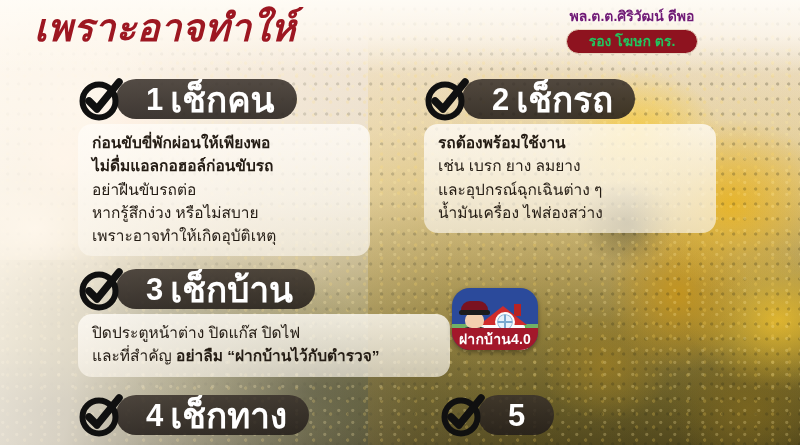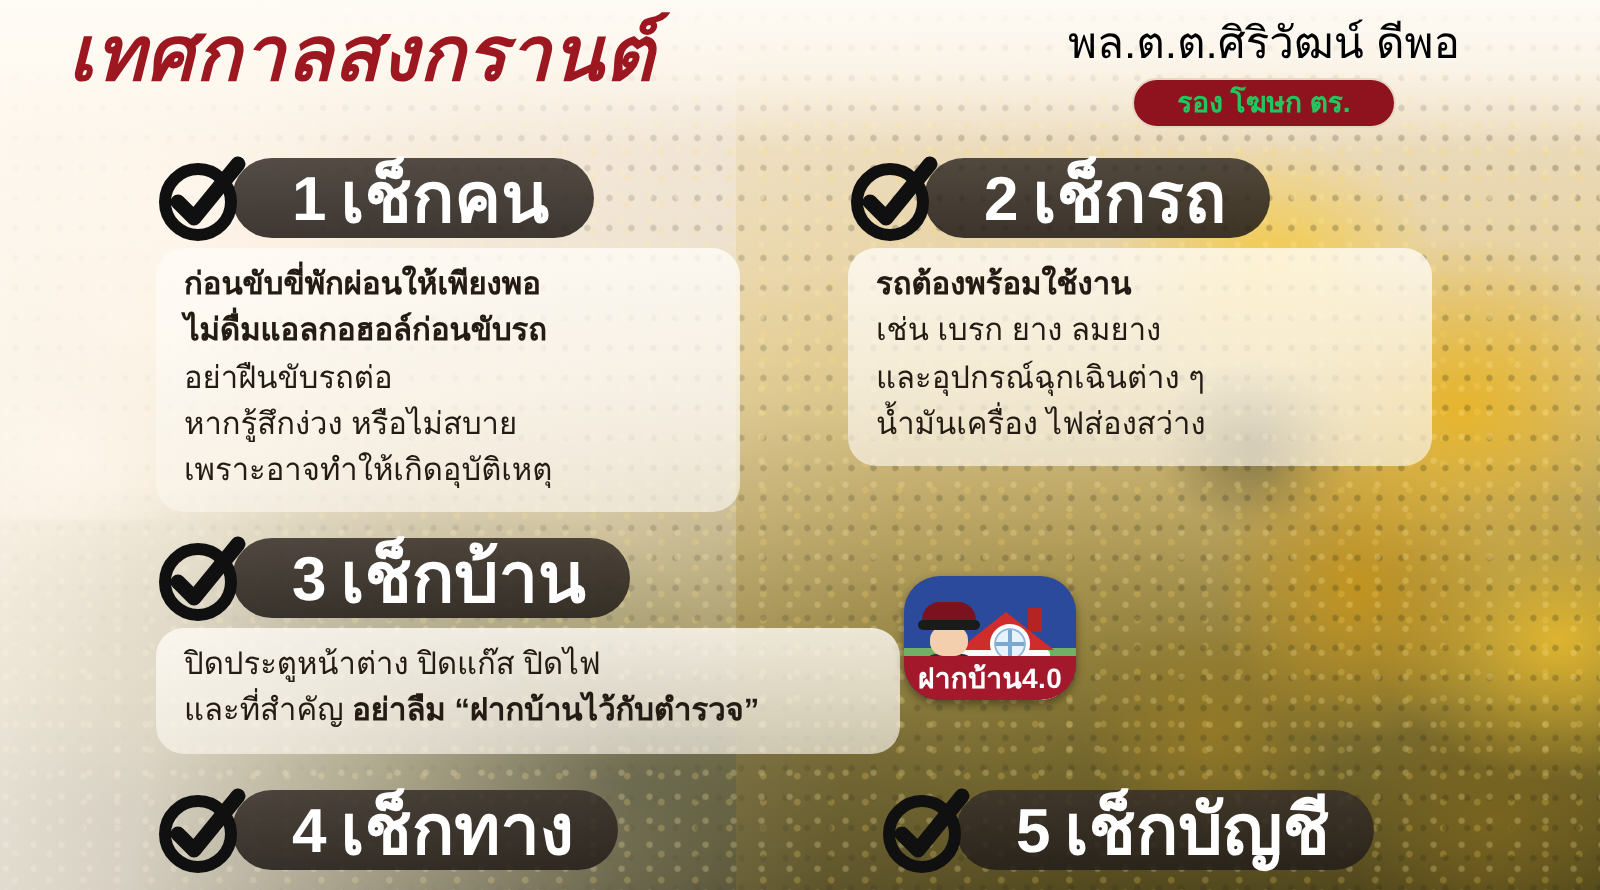--- a/index.html
+++ b/index.html
@@ -102,23 +102,23 @@
     text-shadow: 0 1px 1px rgba(255,255,255,.55);
     white-space: nowrap;
   }
   .speaker-block {
     position: absolute;
     right: 18px; top: 8px;
     text-align: center;
     width: 300px;
   }
   .speaker-name {
-    font-size: 22px;
-    font-weight: 400;
-    color: #000000;
+    font-size: 14px;
+    font-weight: 700;
+    color: #701a75;
     line-height: 1.25;
     text-shadow: 0 1px 2px rgba(255,255,255,.75);
     white-space: nowrap;
   }
   .speaker-role {
     display: inline-block;
     margin-top: 3px;
     padding: 2px 22px 3px;
     border-radius: 999px;
     background: #8e131f;
@@ -307,21 +307,21 @@
 <div id="poster">
 
   <div class="bg-layer bg-sky"></div>
   <div class="bg-layer bg-hills"></div>
   <div class="bg-layer bg-foliage-right"></div>
   <div class="bg-layer bg-speckle"></div>
   <div class="bg-layer bg-portrait"></div>
   <div class="bg-layer bg-veil"></div>
   <div class="bg-layer bg-topfade"></div>
 
-  <div class="festival-title">เทศกาลสงกรานต์</div>
+  <div class="festival-title">เพราะอาจทำให์</div>
 
   <div class="speaker-block">
     <div class="speaker-name">พล.ต.ต.ศิริวัฒน์ ดีพอ</div>
     <div class="speaker-role">รอง โฆษก ตร.</div>
   </div>
 
   <div class="tips">
 
     <div class="tip" id="tip-1">
       <div class="tip-head">
@@ -396,21 +396,20 @@
     </div>
 
     <div class="tip" id="tip-5">
       <div class="tip-head">
         <svg class="check-icon" viewBox="0 0 46 44">
           <circle cx="21" cy="24" r="16.5" fill="none" stroke="#101010" stroke-width="6"></circle>
           <path d="M11 24 L19 32 L41 5" fill="none" stroke="#101010" stroke-width="7.5" stroke-linecap="round" stroke-linejoin="round"></path>
         </svg>
         <div class="pill">
           <span class="num">5</span>
-          <span class="label">เช็กบัญชี</span>
         </div>
       </div>
     </div>
 
   </div>
 
   <div class="logo">
     <div class="scene">
       <div class="ground"></div>
       <div class="bush"></div>

